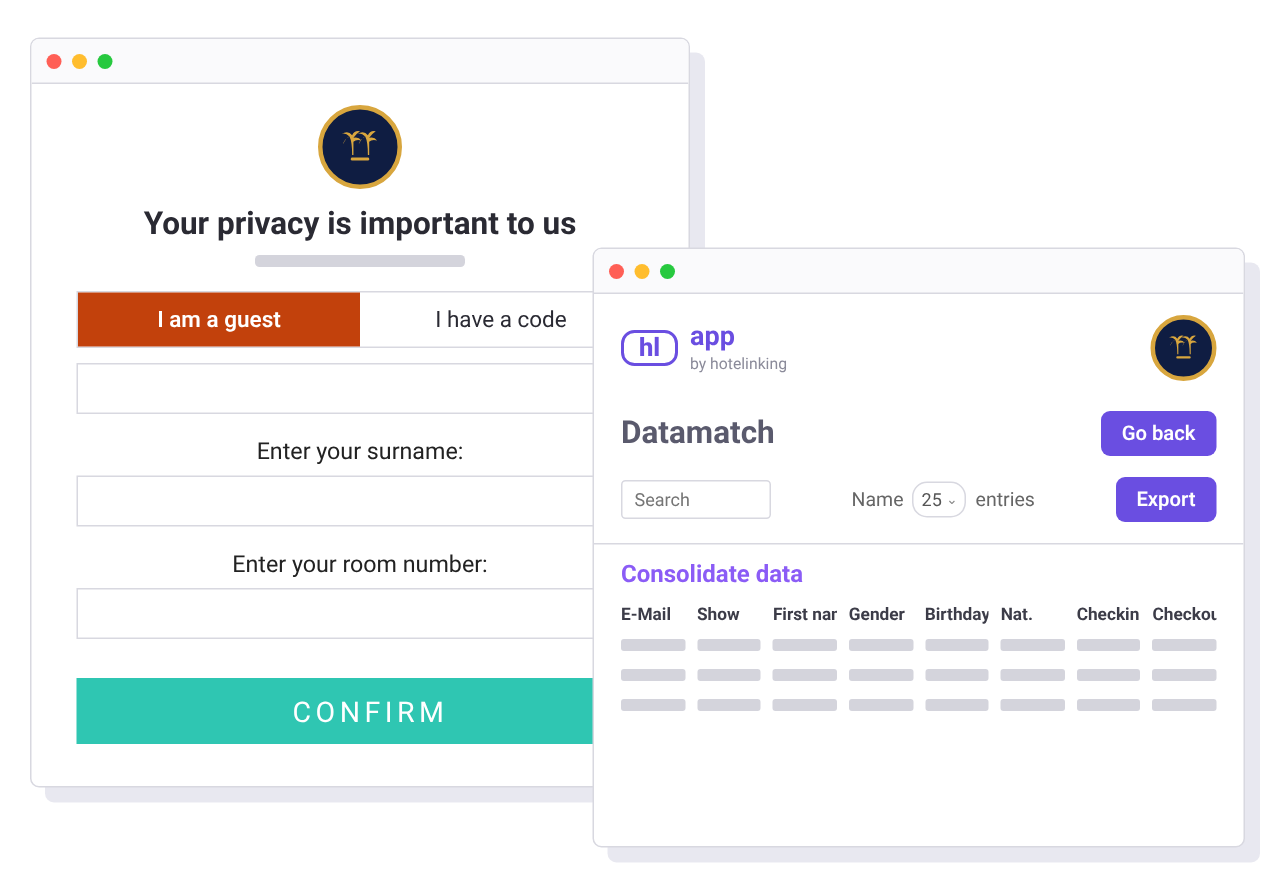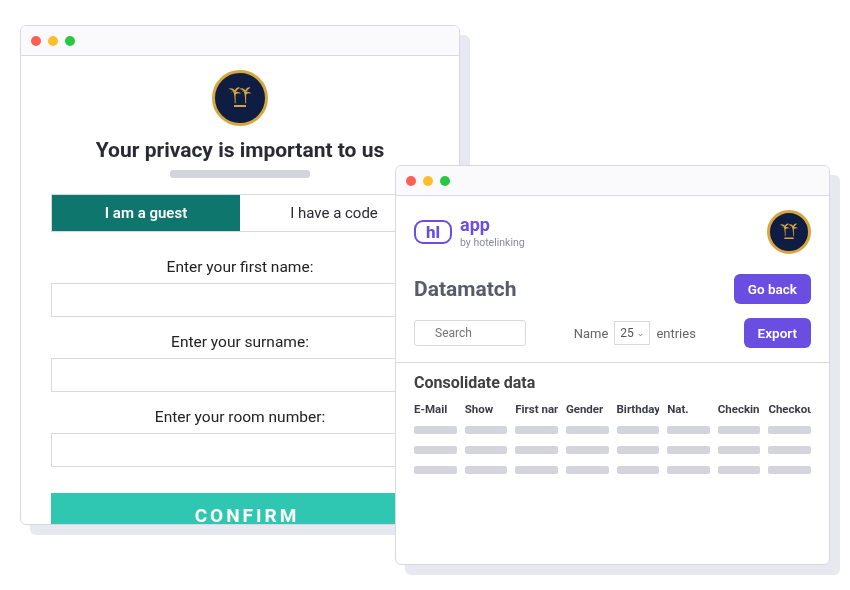--- a/index.html
+++ b/index.html
@@ -25,45 +25,45 @@
   .dot.green{background:#27c93f;}
 
   
   #win-left{left:20px;top:25px;width:440px;height:500px;}
   #win-left .content{padding:14px 30px 20px;display:flex;flex-direction:column;align-items:center;}
   .logo-circle{width:56px;height:56px;border-radius:50%;background:var(--dark-navy);border:3px solid var(--gold);display:flex;align-items:center;justify-content:center;position:relative;}
   .h1{font-size:21px;font-weight:700;color:#2a2a33;margin:12px 0 8px;text-align:center;}
   .sub-bar{width:140px;height:8px;background:var(--bar);border-radius:3px;margin-bottom:16px;}
   .tabs{display:flex;width:100%;border:1px solid var(--gray-border);}
   .tab{flex:1;text-align:center;padding:9px 0;font-size:15px;color:#2a2a33;cursor:pointer;}
-  .tab.active{background:#0f766e;color:#fff;font-weight:600;}
+  .tab.active{background:#c2410c;color:#fff;font-weight:600;}
   .form{width:100%;margin-top:10px;}
   .field-label{text-align:center;font-size:15.5px;color:#222;margin:16px 0 7px;}
   .field-input{width:100%;height:34px;border:1px solid var(--gray-border);background:#fff;}
-  .confirm-btn{width:100%;margin-top:26px;height:44px;background:var(--teal);color:#fff;border:none;font-size:19px;letter-spacing:3px;font-weight:700;cursor:pointer;padding-left:20px;}
+  .confirm-btn{width:100%;margin-top:26px;height:44px;background:var(--teal);color:#fff;border:none;font-size:19px;letter-spacing:3px;font-weight:400;cursor:pointer;padding-left:20px;}
 
   
   #win-right{left:395px;top:165px;width:435px;height:400px;}
   #win-right .content{padding:14px 18px;}
   .app-header{display:flex;align-items:center;justify-content:space-between;margin-bottom:12px;}
   .app-brand{display:flex;align-items:center;gap:8px;}
   .app-icon{width:38px;height:24px;border:2.5px solid var(--purple);border-radius:9px;display:flex;align-items:center;justify-content:center;color:var(--purple);font-weight:800;font-size:17px;}
   .app-name{color:var(--purple);font-size:18px;font-weight:700;line-height:1;}
   .app-sub{color:#8b8b9a;font-size:10.5px;margin-top:2px;}
   .logo-small{width:44px;height:44px;}
   .section-row{display:flex;align-items:center;justify-content:space-between;margin-top:20px;}
   .section-title{font-size:21px;font-weight:700;color:#5a5a6d;}
   .btn{background:var(--purple);color:#fff;border:none;border-radius:6px;padding:7px 14px;font-size:13.5px;font-weight:600;cursor:pointer;}
   .controls-row{display:flex;align-items:center;justify-content:space-between;margin-top:14px;}
-  .search-box{width:112px;height:26px;border:1px solid var(--gray-border);border-radius:3px;font-size:12px;padding:0 20px;color:#555;}
+  .search-box{width:100px;height:26px;border:1px solid var(--gray-border);border-radius:3px;font-size:12px;padding:0 8px;color:#555;}
   .show-wrap{display:flex;align-items:center;gap:6px;color:#666;font-size:13px;}
-  .select-box{border:1px solid var(--gray-border);border-radius:0;height:24px;padding:0 5px;display:flex;align-items:center;gap:3px;font-size:12px;color:#555;cursor:pointer;}
+  .select-box{border:1px solid var(--gray-border);border-radius:10px;height:24px;padding:0 5px;display:flex;align-items:center;gap:3px;font-size:12px;color:#555;cursor:pointer;}
   .chev{font-size:9px;color:#888;}
   .divider{height:1px;background:var(--gray-border);margin:14px -18px 10px;}
-  .consolidate{font-size:16px;font-weight:700;color:#404040;margin-bottom:10px;}
+  .consolidate{font-size:16px;font-weight:700;color:#8b5cf6;margin-bottom:10px;}
   .table{width:100%;}
   .thead{display:flex;gap:8px;font-size:11.5px;font-weight:700;color:#3c3c48;margin-bottom:10px;}
   .th{flex:1;white-space:nowrap;overflow:hidden;}
   .trow{display:flex;gap:8px;align-items:center;margin-bottom:12px;}
   .cell-bar{flex:1;height:8px;background:var(--bar);border-radius:2px;}
 
   
   .palm-svg{width:28px;height:28px;}
 </style>
 </head>
@@ -87,21 +87,20 @@
     </div>
     <div class="h1">Your privacy is important to us</div>
     <div class="sub-bar"></div>
 
     <div class="tabs">
       <div class="tab active">I am a guest</div>
       <div class="tab">I have a code</div>
     </div>
 
     <div class="form">
-      <div class="field-label">Enter your first name:</div>
       <input class="field-input" style="">
 
       <div class="field-label">Enter your surname:</div>
       <input class="field-input" style="">
 
       <div class="field-label">Enter your room number:</div>
       <input class="field-input" style="">
 
       <button class="confirm-btn">CONFIRM</button>
     </div>

